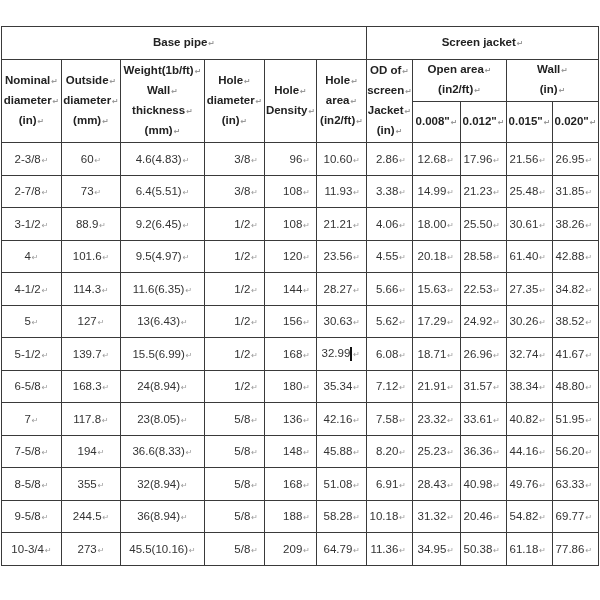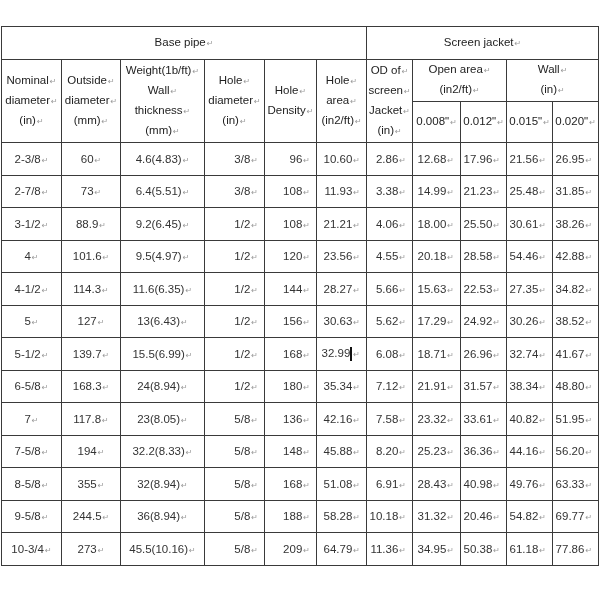--- a/index.html
+++ b/index.html
@@ -2,21 +2,21 @@
 <html><head>
 <meta charset="utf-8">
 <style>
   html, body { margin:0; padding:0; background:#ffffff; }
   body { width:600px; height:600px; position:relative; overflow:hidden;
          font-family:"Liberation Sans", "DejaVu Sans", sans-serif; color:#222; }
   table.spec { position:absolute; left:1px; top:26px; border-collapse:collapse;
                table-layout:fixed; width:597px; }
   table.spec td, table.spec th { border:1.4px solid #3a3a3a; padding:0; text-align:center;
                vertical-align:middle; overflow:hidden; }
-  table.spec th { font-weight:normal; font-size:11.5px; line-height:18px; color:#222; }
+  table.spec th { font-weight:bold; font-size:11.5px; line-height:18px; color:#222; }
   table.spec td { font-size:11.5px; color:#333; height:31.5px; }
   th.group { height:32px; font-size:12px; }
   th.sub { font-weight:normal; font-size:11.5px; }
   .mk { color:#999; font-size:8px; margin-left:1px; }
   table.spec td.num { text-align:right; padding-right:6px; }
   table.spec td.ctr { text-align:center;margin-top:10px; }
   .cursor { display:inline-block; width:2px; height:14px; background:#111; vertical-align:middle; margin-left:0px; }
 </style>
 </head>
 <body>
@@ -101,21 +101,21 @@
       <tr>
         <td class="ctr"><span>4</span><span class="mk">↵</span></td>
         <td class="ctr"><span>101.6</span><span class="mk">↵</span></td>
         <td class="ctr"><span>9.5(4.97)</span><span class="mk">↵</span></td>
         <td class="num"><span>1/2</span><span class="mk">↵</span></td>
         <td class="num"><span>120</span><span class="mk">↵</span></td>
         <td class="num"><span>23.56</span><span class="mk">↵</span></td>
         <td class="num"><span>4.55</span><span class="mk">↵</span></td>
         <td class="num"><span>20.18</span><span class="mk">↵</span></td>
         <td class="num"><span>28.58</span><span class="mk">↵</span></td>
-        <td class="num"><span>54.46</span><span class="mk">↵</span></td>
+        <td class="num"><span>61.40</span><span class="mk">↵</span></td>
         <td class="num"><span>42.88</span><span class="mk">↵</span></td>
       </tr>
       <tr>
         <td class="ctr"><span>4-1/2</span><span class="mk">↵</span></td>
         <td class="ctr"><span>114.3</span><span class="mk">↵</span></td>
         <td class="ctr"><span>11.6(6.35)</span><span class="mk">↵</span></td>
         <td class="num"><span>1/2</span><span class="mk">↵</span></td>
         <td class="num"><span>144</span><span class="mk">↵</span></td>
         <td class="num"><span>28.27</span><span class="mk">↵</span></td>
         <td class="num"><span>5.66</span><span class="mk">↵</span></td>
@@ -172,21 +172,21 @@
         <td class="num"><span>42.16</span><span class="mk">↵</span></td>
         <td class="num"><span>7.58</span><span class="mk">↵</span></td>
         <td class="num"><span>23.32</span><span class="mk">↵</span></td>
         <td class="num"><span>33.61</span><span class="mk">↵</span></td>
         <td class="num"><span>40.82</span><span class="mk">↵</span></td>
         <td class="num"><span>51.95</span><span class="mk">↵</span></td>
       </tr>
       <tr>
         <td class="ctr"><span>7-5/8</span><span class="mk">↵</span></td>
         <td class="ctr"><span>194</span><span class="mk">↵</span></td>
-        <td class="ctr"><span>32.2(8.33)</span><span class="mk">↵</span></td>
+        <td class="ctr"><span>36.6(8.33)</span><span class="mk">↵</span></td>
         <td class="num"><span>5/8</span><span class="mk">↵</span></td>
         <td class="num"><span>148</span><span class="mk">↵</span></td>
         <td class="num"><span>45.88</span><span class="mk">↵</span></td>
         <td class="num"><span>8.20</span><span class="mk">↵</span></td>
         <td class="num"><span>25.23</span><span class="mk">↵</span></td>
         <td class="num"><span>36.36</span><span class="mk">↵</span></td>
         <td class="num"><span>44.16</span><span class="mk">↵</span></td>
         <td class="num"><span>56.20</span><span class="mk">↵</span></td>
       </tr>
       <tr>

